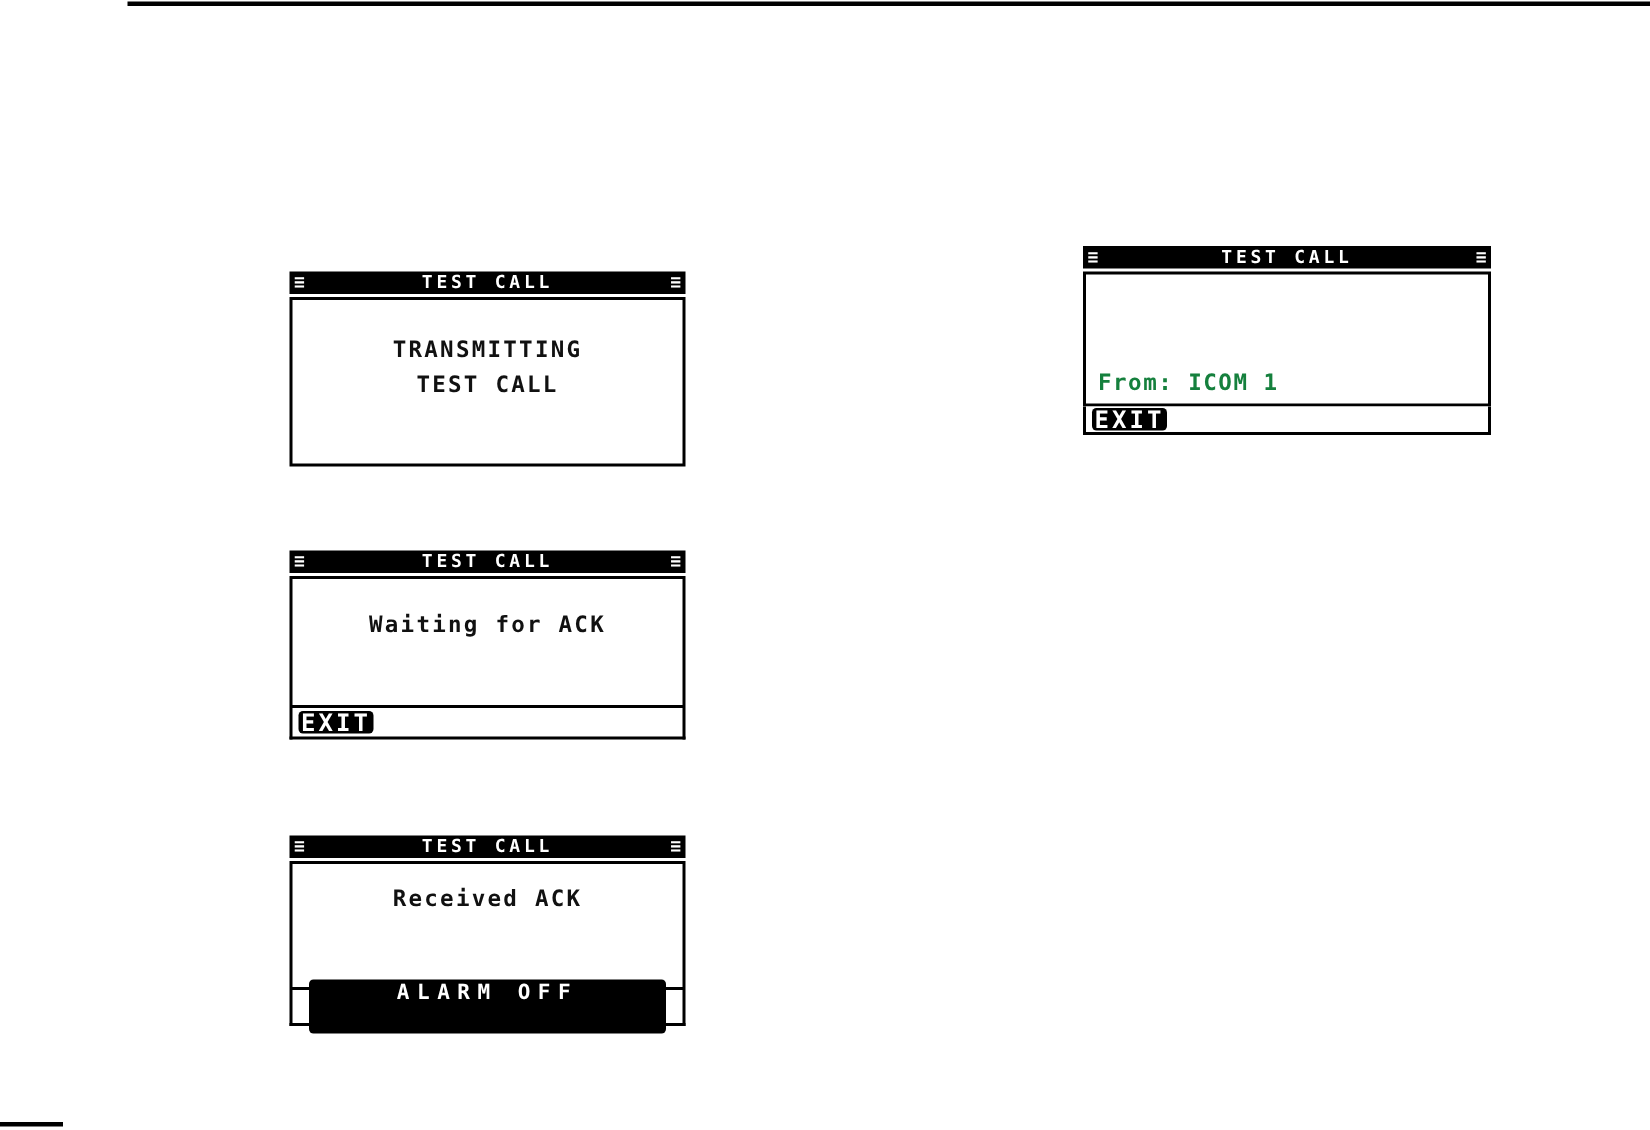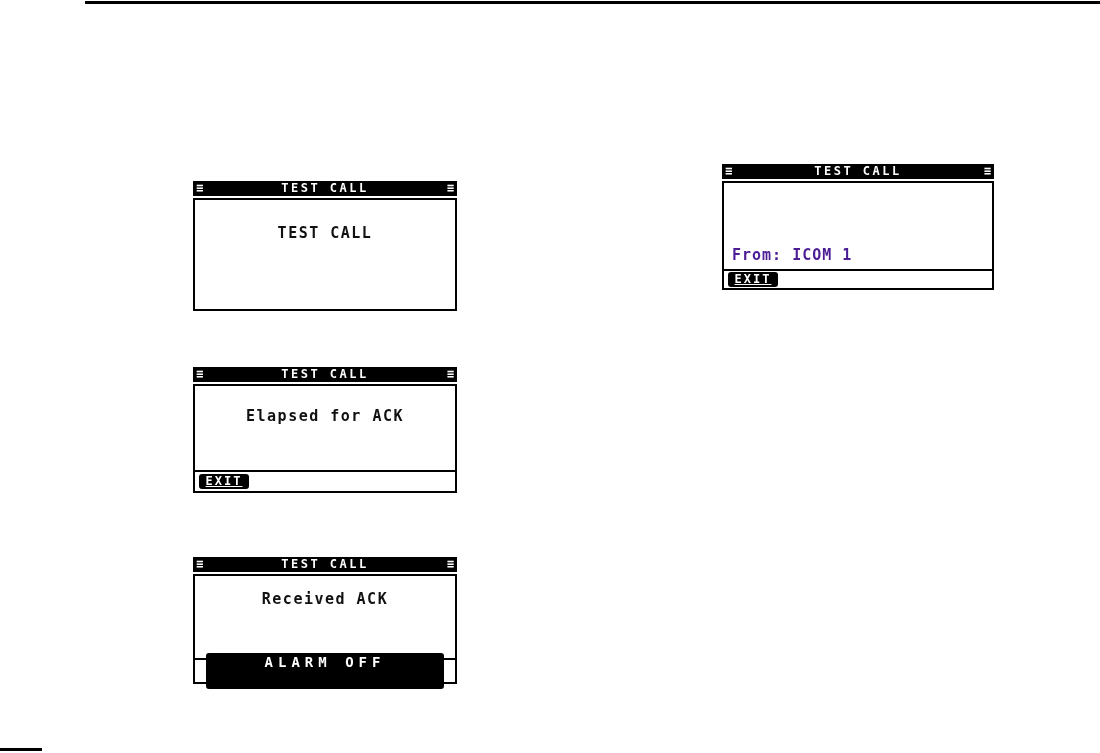--- a/index.html
+++ b/index.html
@@ -53,59 +53,60 @@
   #screen-incoming     .lcd-body { height: 90px;  justify-content: flex-end; padding: 0 0 4px 8px; }
   #screen-waiting      .lcd-body { height: 88px;  padding-top: 19px; }
   #screen-received     .lcd-body { height: 86px;  padding-top: 12px; }
 
   .lcd-msg {
     text-align: center; color: #111;
     font-size: 15px; font-weight: bold; letter-spacing: 1.5px;
     line-height: 23px; white-space: pre;
   }
   .lcd-line {
-    color: #4c1d95; font-size: 15px; font-weight: bold;
+    color: #15803d; font-size: 15px; font-weight: bold;
     letter-spacing: 1px; line-height: 19px; white-space: pre;
   }
 
   .lcd-footer {
     border: 2px solid #000; border-top: none;
     display: flex; align-items: center; padding: 0 4px;
     background: #fff;
   }
   #screen-incoming .lcd-footer { height: 19px; }
   #screen-waiting  .lcd-footer { height: 21px; }
   #screen-received .lcd-footer { height: 24px; }
 
   .softkey {
     background: #000; color: #fff; font-weight: bold;
     border-radius: 3px; text-align: center; white-space: pre;
   }
   .softkey-exit {
     width: 50px; height: 15px; line-height: 15px;
-    font-size: 12px; letter-spacing: 2px; text-decoration: underline;
+    font-size: 16px; letter-spacing: 2px;
   }
   .softkey-alarm {
     flex: 1; margin: 0 7px; height: 36px; line-height: 19px;
     font-size: 14px; letter-spacing: 5px;
   }
 </style>
 </head>
 <body>
 
 <div class="rule-top"></div>
 <div class="rule-bottom-left"></div>
 
 <div class="screen" id="screen-transmitting">
   <div class="lcd-header">
     <span class="menu-icon">≡</span>
     <span class="lcd-title">TEST CALL</span>
     <span class="menu-icon">≡</span>
   </div>
   <div class="lcd-body">
+    <div class="lcd-msg">TRANSMITTING</div>
     <div class="lcd-msg">TEST CALL</div>
   </div>
 </div>
 
 <div class="screen" id="screen-incoming">
   <div class="lcd-header">
     <span class="menu-icon">≡</span>
     <span class="lcd-title">TEST CALL</span>
     <span class="menu-icon">≡</span>
   </div>
@@ -117,21 +118,21 @@
   </div>
 </div>
 
 <div class="screen" id="screen-waiting">
   <div class="lcd-header">
     <span class="menu-icon">≡</span>
     <span class="lcd-title">TEST CALL</span>
     <span class="menu-icon">≡</span>
   </div>
   <div class="lcd-body">
-    <div class="lcd-msg">Elapsed for ACK</div>
+    <div class="lcd-msg">Waiting for ACK</div>
   </div>
   <div class="lcd-footer">
     <div class="softkey softkey-exit">EXIT</div>
   </div>
 </div>
 
 <div class="screen" id="screen-received">
   <div class="lcd-header">
     <span class="menu-icon">≡</span>
     <span class="lcd-title">TEST CALL</span>

